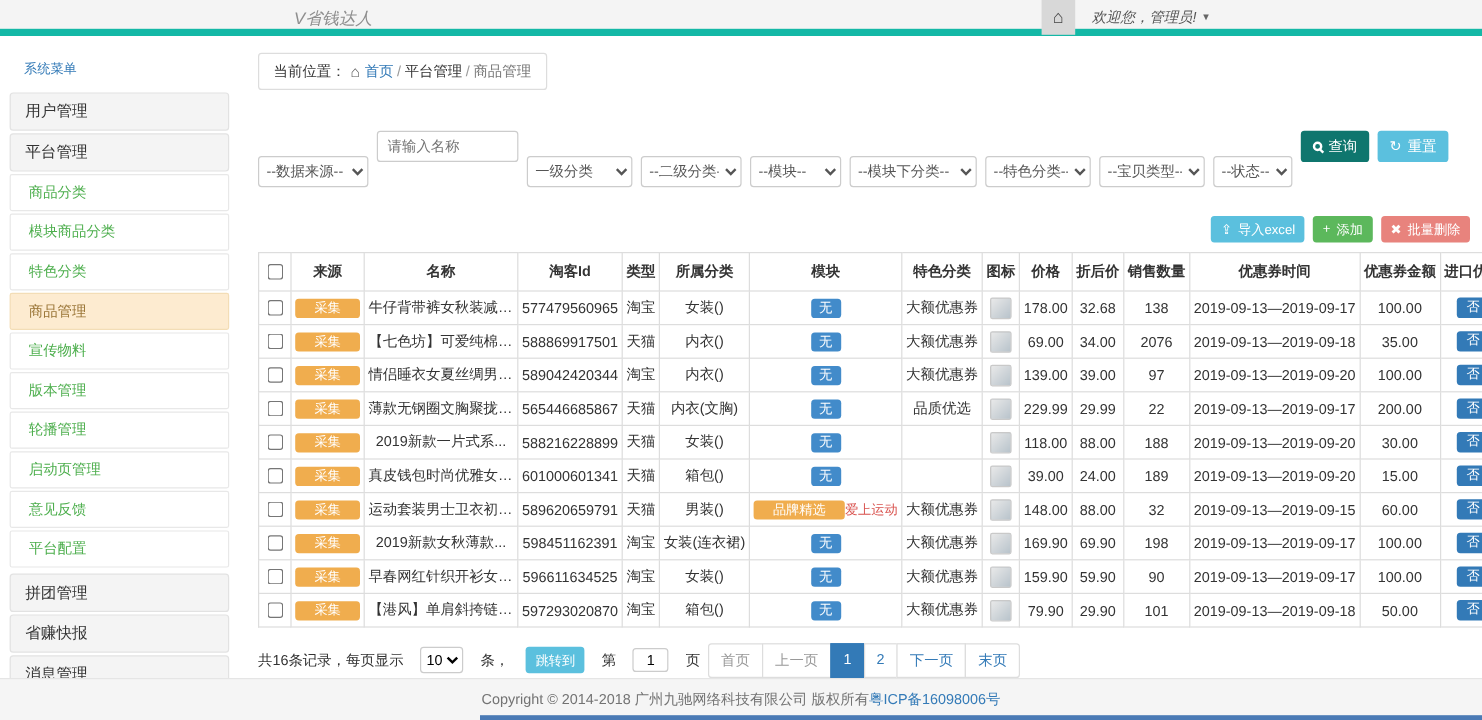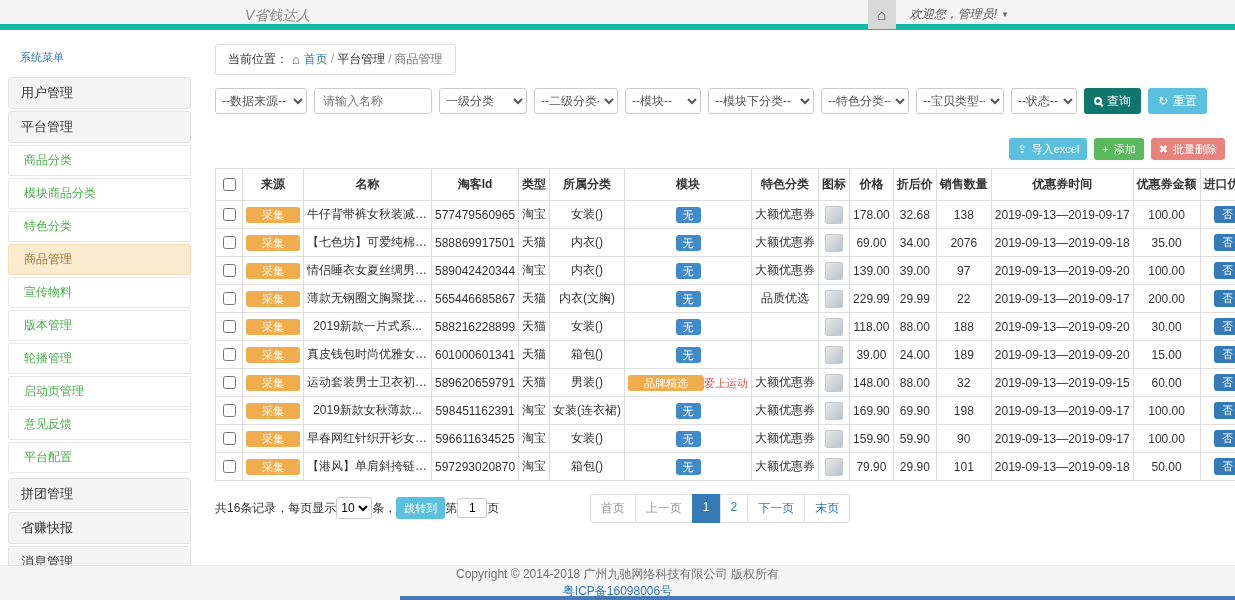--- a/index.html
+++ b/index.html
@@ -32,21 +32,21 @@
 
   
   .breadcrumb { display:inline-flex; align-items:center; gap:4px; border:1px solid #ddd; background:#fff; border-radius:3px; padding:6px 12px; margin-bottom:13px; color:#333; }
   .crumb-home { color:#555; font-size:13px; }
   .crumb-link { color:#337ab7; cursor:pointer; }
   .crumb-sep { color:#999; margin:0 3px; }
   .crumb-current { color:#777; }
 
   
   .filter-bar { display:flex; align-items:center; gap:7px; margin-bottom:24px; flex-wrap:nowrap; }
-  .filter-bar select { height:26px; border:1px solid #ccc; border-radius:3px; color:#555; background:#fff; padding:0 2px; }
+  .filter-bar select { height:26px; border:1px solid #ccc; border-radius:3px; color:#555; background:#fff; padding:0 2px;margin-top:42px; }
   .filter-input { height:26px; border:1px solid #ccc; border-radius:3px; padding:0 8px; width:118px; color:#555; }
 
   .btn { border:none; border-radius:3px; height:26px; padding:0 10px; color:#fff; cursor:pointer; display:inline-flex; align-items:center; gap:5px; white-space:nowrap; }
   .btn-primary { background:#0f766e; }
   .btn-info { background:#5bc0de; }
   .btn-success { background:#5cb85c; }
   .btn-danger { background:#e8837d; }
   .btn-sm { height:22px; padding:0 8px; font-size:11px; }
   .icon-search { width:8px; height:8px; border:2px solid #fff; border-radius:50%; position:relative; display:inline-block; }
   .icon-search::after { content:""; position:absolute; width:2px; height:5px; background:#fff; right:-2px; bottom:-4px; transform:rotate(-45deg); }
@@ -61,32 +61,32 @@
   .badge { display:inline-block; border-radius:3px; padding:1px 7px; font-size:11px; color:#fff; line-height:14px; }
   .badge.blue { background:#428bca; }
   .badge.orange { background:#f0ad4e; padding:1px 16px; }
   .red-text { color:#d9534f; font-size:11px; }
   .tag-btn { display:inline-block; border-radius:3px; padding:2px 8px; font-size:11px; color:#fff; cursor:pointer; line-height:13px; }
   .tag-btn.blue { background:#337ab7; }
   .thumb { width:18px; height:18px; margin:0 auto; border:1px solid #c9c9c9; background:linear-gradient(135deg,#e9e9e9 0%,#b8c3cb 100%); border-radius:2px; }
 
   
   .pagination-row { position:relative; margin-top:13px; height:30px; }
-  .page-summary { position:absolute; left:0; top:3px; display:flex; align-items:center; gap:0; color:#333; }
+  .page-summary { position:absolute; left:0; top:3px; display:flex; align-items:center; gap:14px; color:#333; }
   .pp-select { height:22px; border:1px solid #ccc; border-radius:3px; background:#fff; }
   .jump-input { width:30px; height:20px; border:1px solid #ccc; border-radius:3px; text-align:center; padding:0 2px; }
   .pager { display:flex; justify-content:center; }
   .pager-item { border:1px solid #ddd; background:#fff; color:#337ab7; padding:5px 10px; margin-left:-1px; cursor:pointer; }
   .pager-item.disabled { color:#999; }
   .pager-item.active { background:#337ab7; border-color:#337ab7; color:#fff; }
   .pager-item:first-child { border-radius:3px 0 0 3px; margin-left:0; }
   .pager-item:last-child { border-radius:0 3px 3px 0; }
 
   
-  .footer { position:absolute; left:0; right:0; bottom:0; height:35px; background:#f5f5f5; border-top:1px solid #e5e5e5; display:flex; align-items:center; justify-content:center; color:#737373; z-index:5;flex-direction:column; }
+  .footer { position:absolute; left:0; right:0; bottom:0; height:35px; background:#f5f5f5; border-top:1px solid #e5e5e5; display:flex; align-items:center; justify-content:center; color:#737373; z-index:5; }
   .footer .icp { color:#337ab7; cursor:pointer; }
   .bottom-strip { position:absolute; left:400px; right:0; bottom:0; height:4px; background:#4a7ab5; z-index:6; }
 </style>
 </head>
 <body>
 
 <div class="topbar">
   <div class="topbar-title">V省钱达人</div>
   <div class="topbar-right">
     <div class="home-btn">

